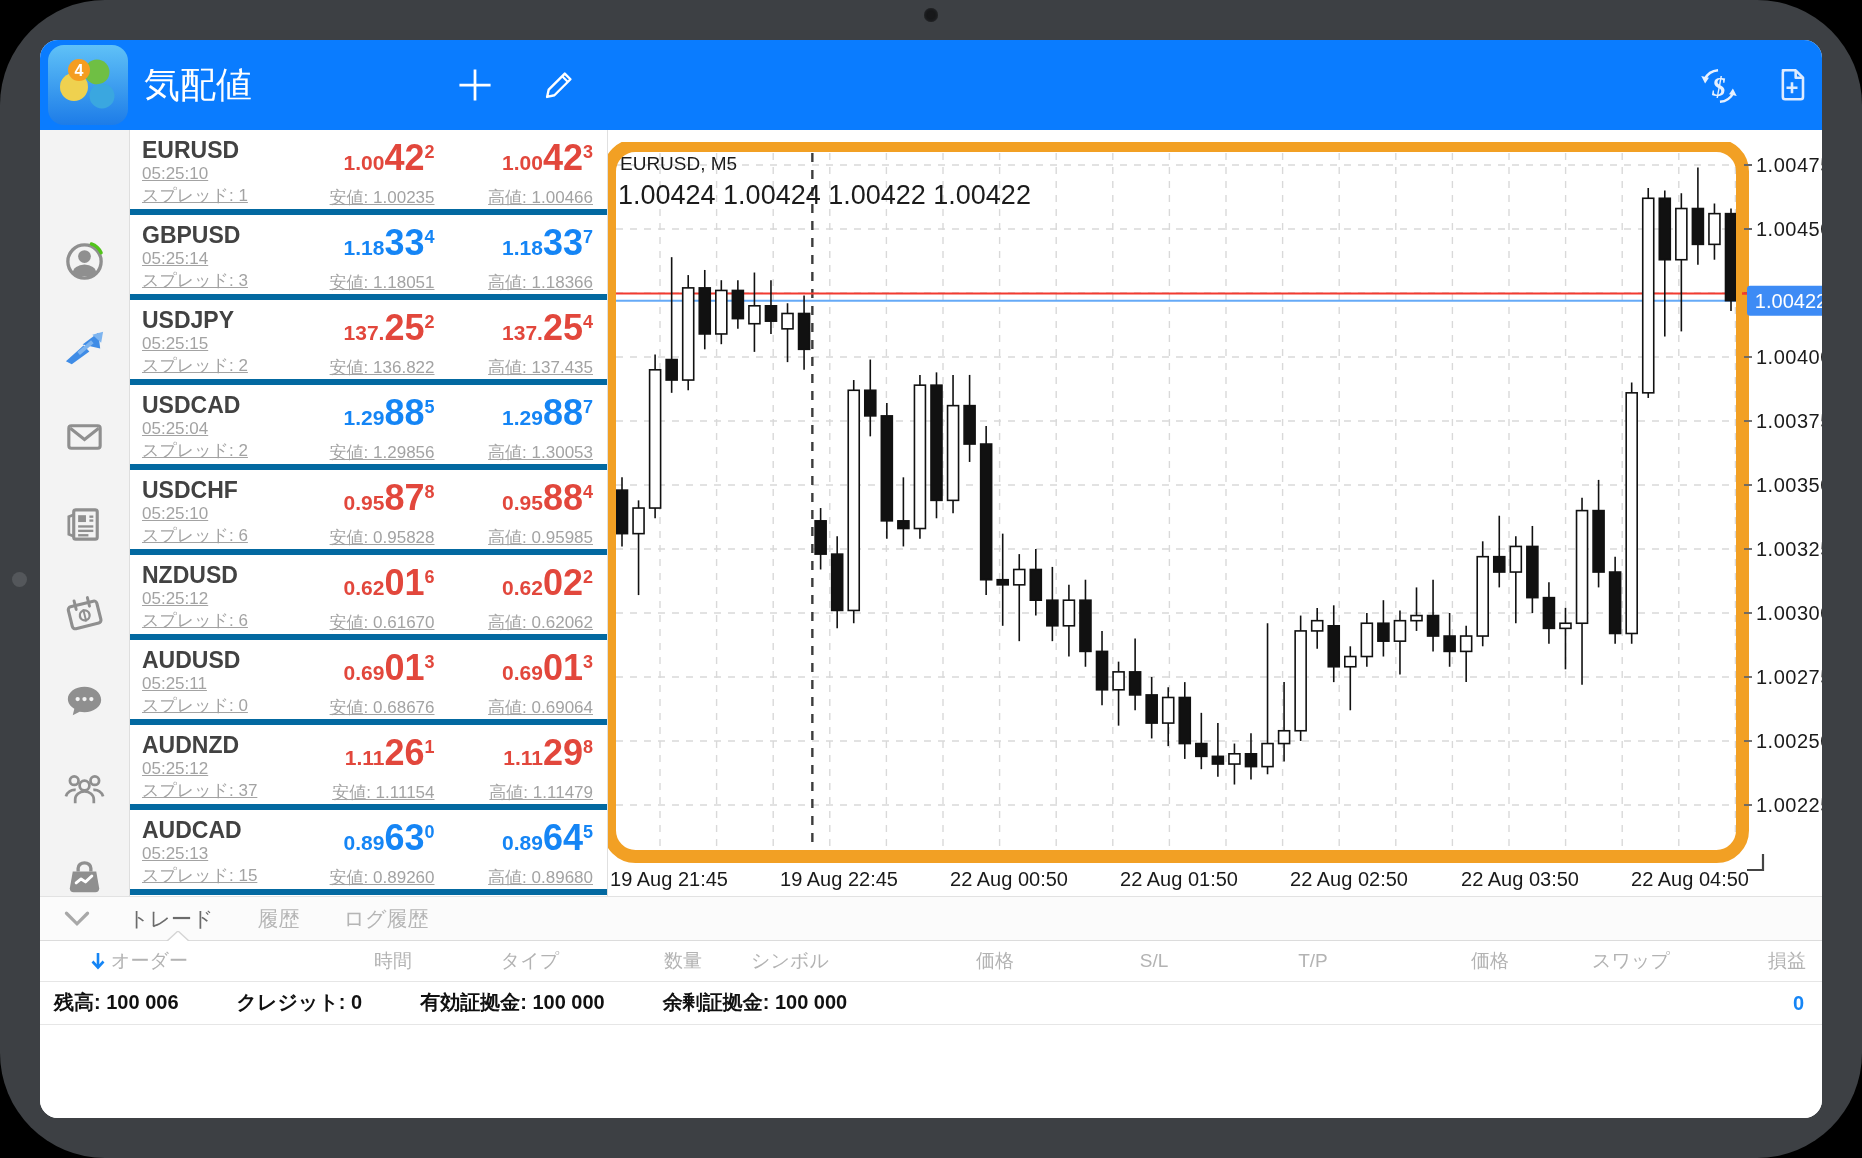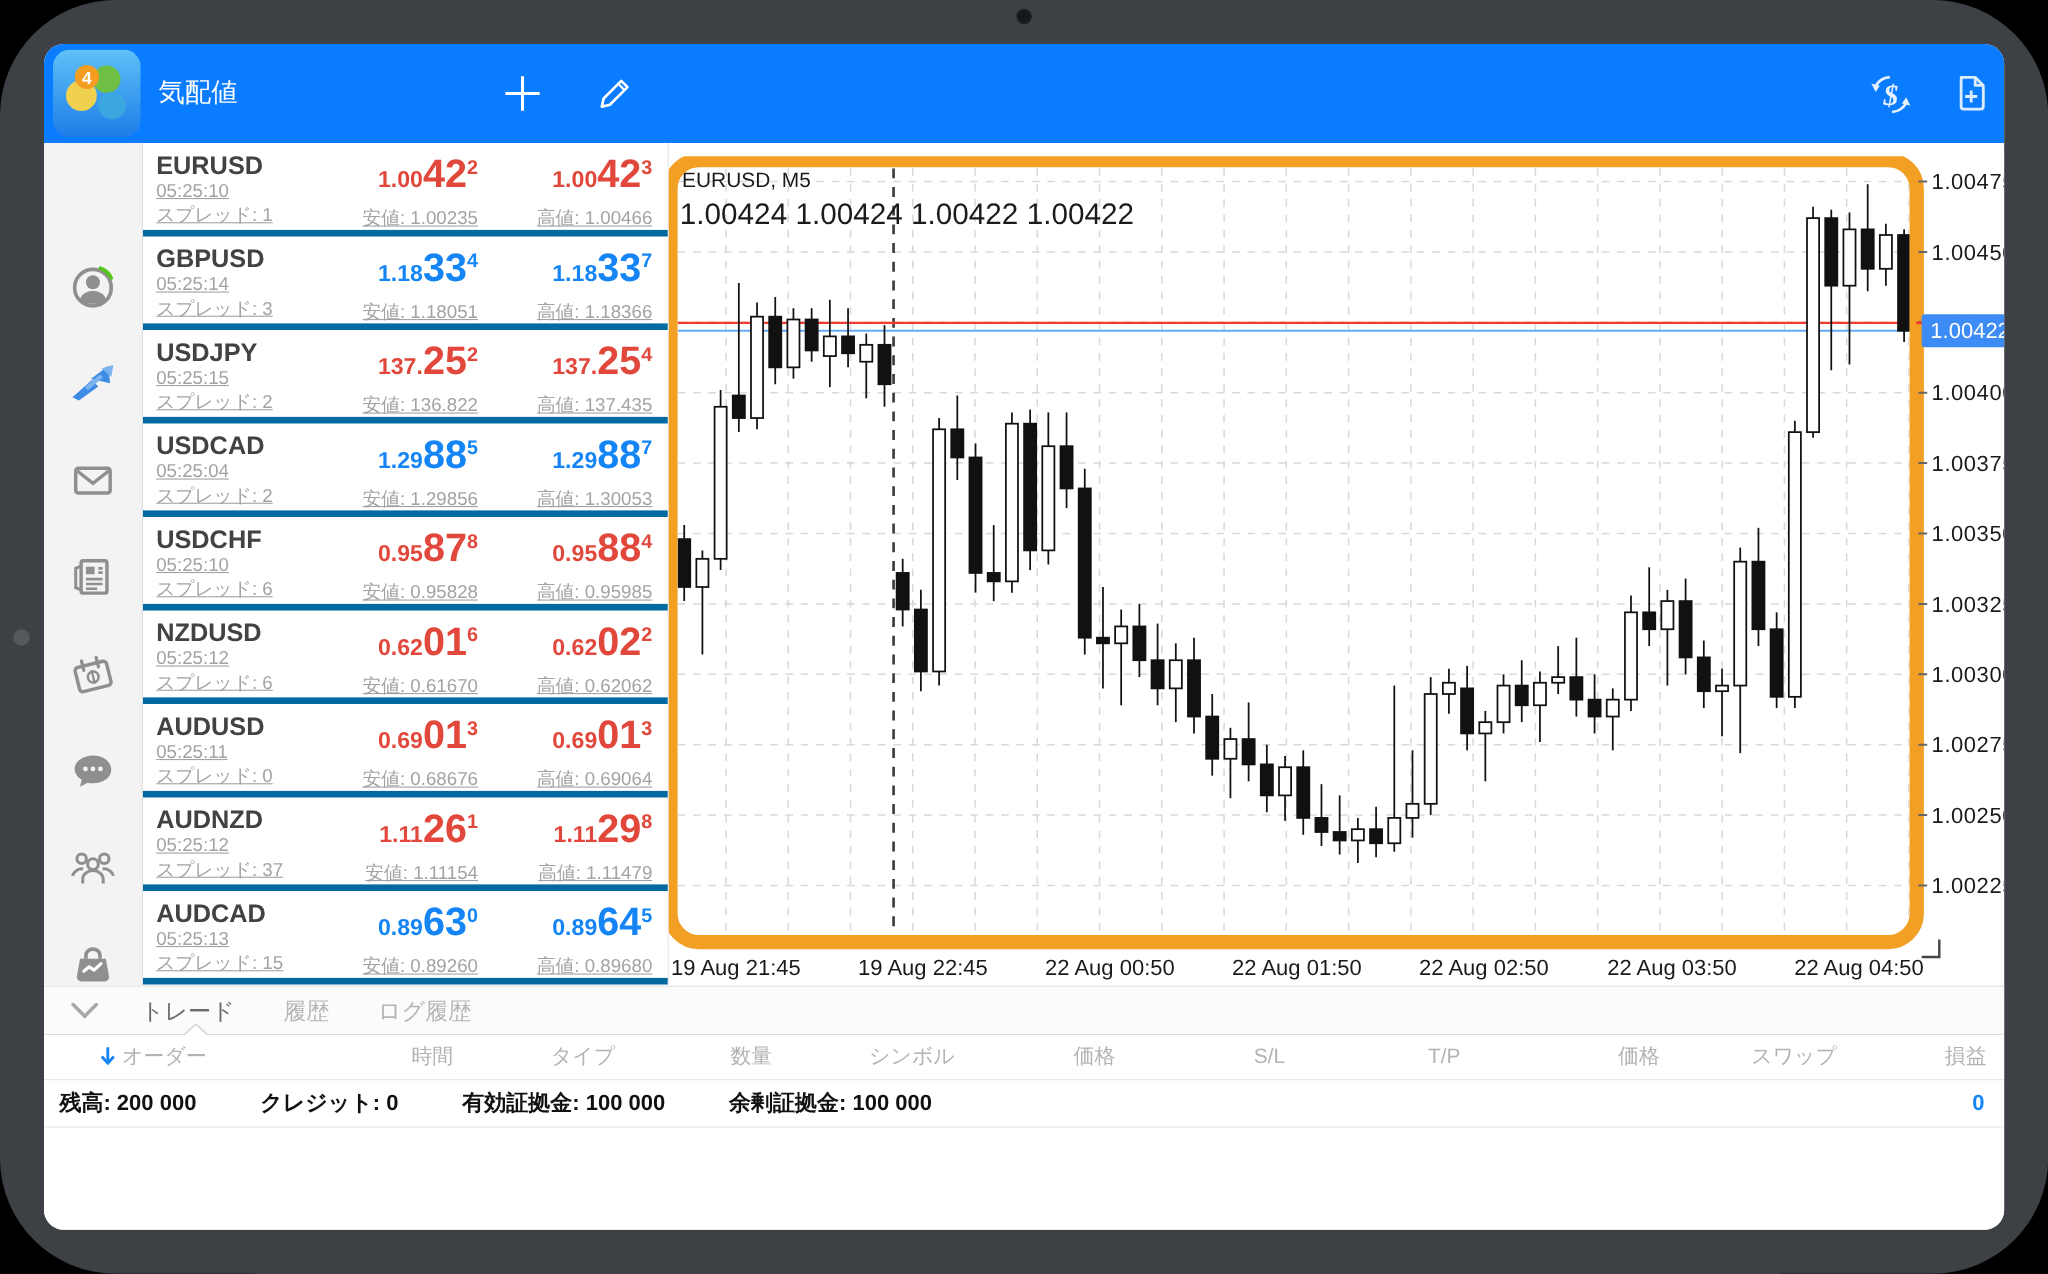--- a/index.html
+++ b/index.html
@@ -6,21 +6,21 @@
     font-family:"Liberation Sans","DejaVu Sans",sans-serif;}
   .device{position:absolute;inset:0;background:#3d4044;border-radius:105px;}
   .cam-dot{position:absolute;width:14px;height:14px;border-radius:50%;background:#17181a;
     box-shadow:inset 0 0 3px #2e3033;}
   .side-dot{position:absolute;width:15px;height:15px;border-radius:50%;background:#54575b;}
   .screen{position:absolute;left:40px;top:40px;width:1782px;height:1078px;background:#fff;
     border-radius:18px;overflow:hidden;}
   
   .topbar{position:absolute;left:0;top:0;width:1782px;height:90px;background:#0a7cff;}
   .appicon{position:absolute;left:8px;top:5px;width:80px;height:80px;border-radius:16px;overflow:hidden;}
-  .title{position:absolute;left:104px;top:0;height:90px;line-height:90px;color:#fff;font-size:24px;}
+  .title{position:absolute;left:104px;top:0;height:90px;line-height:90px;color:#fff;font-size:36px;}
   .tb-ic{position:absolute;top:23px;width:44px;height:44px;cursor:pointer;}
   
   .sidebar{position:absolute;left:0;top:90px;width:90px;height:766px;background:#f3f3f3;
     border-right:1px solid #dedede;box-sizing:border-box;display:flex;flex-direction:column;
     align-items:center;padding-top:107px;gap:41px;}
   .sb-ic{width:47px;height:47px;flex:0 0 auto;cursor:pointer;}
   
   .quotes{position:absolute;left:90px;top:90px;width:478px;height:766px;background:#fff;
     border-right:1px solid #e0e0e0;box-sizing:border-box;}
   .qrow{height:85px;box-sizing:border-box;border-bottom:6px solid #0369a1;display:flex;
@@ -553,30 +553,30 @@
         <polygon points="0,11 12,0 24,11" fill="#ffffff" stroke="#d5d5d5" stroke-width="1.4"></polygon>
       </svg>
       <div class="colrow" id="colrow">
           <div class="colh" style="left: 49px;"><svg width="18" height="20" viewBox="0 0 18 20" style="vertical-align:-4px;margin-right:4px">
               <line x1="9" y1="2" x2="9" y2="16" stroke="#1585f5" stroke-width="2.6"></line>
               <polyline points="3.5,10.5 9,16.5 14.5,10.5" fill="none" stroke="#1585f5" stroke-width="2.6"></polyline>
             </svg>オーダー</div>
           <div class="colh" style="left: 353px; transform: translateX(-50%);">時間</div>
           <div class="colh" style="left: 490px; transform: translateX(-50%);">タイプ</div>
           <div class="colh" style="left: 643px; transform: translateX(-50%);">数量</div>
-          <div class="colh" style="left: 789px; transform: translateX(-50%);">シンボル</div>
+          <div class="colh" style="left: 750px; transform: translateX(-50%);">シンボル</div>
           <div class="colh" style="left: 955px; transform: translateX(-50%);">価格</div>
           <div class="colh" style="left: 1114px; transform: translateX(-50%);">S/L</div>
           <div class="colh" style="left: 1273px; transform: translateX(-50%);">T/P</div>
           <div class="colh" style="left: 1450px; transform: translateX(-50%);">価格</div>
           <div class="colh" style="left: 1591px; transform: translateX(-50%);">スワップ</div>
           <div class="colh" style="left: 1766px; transform: translateX(-100%);">損益</div>
         </div>
       <div class="acctrow" id="acctrow">
-          <span class="accitem">残高:  200 000</span>
+          <span class="accitem">残高:  100 006</span>
           <span class="accitem">クレジット:  0</span>
           <span class="accitem">有効証拠金:  100 000</span>
           <span class="accitem">余剰証拠金:  100 000</span>
         </div>
       <div class="profit">0</div>
     </div>
 
   </div>
 </div>
 

